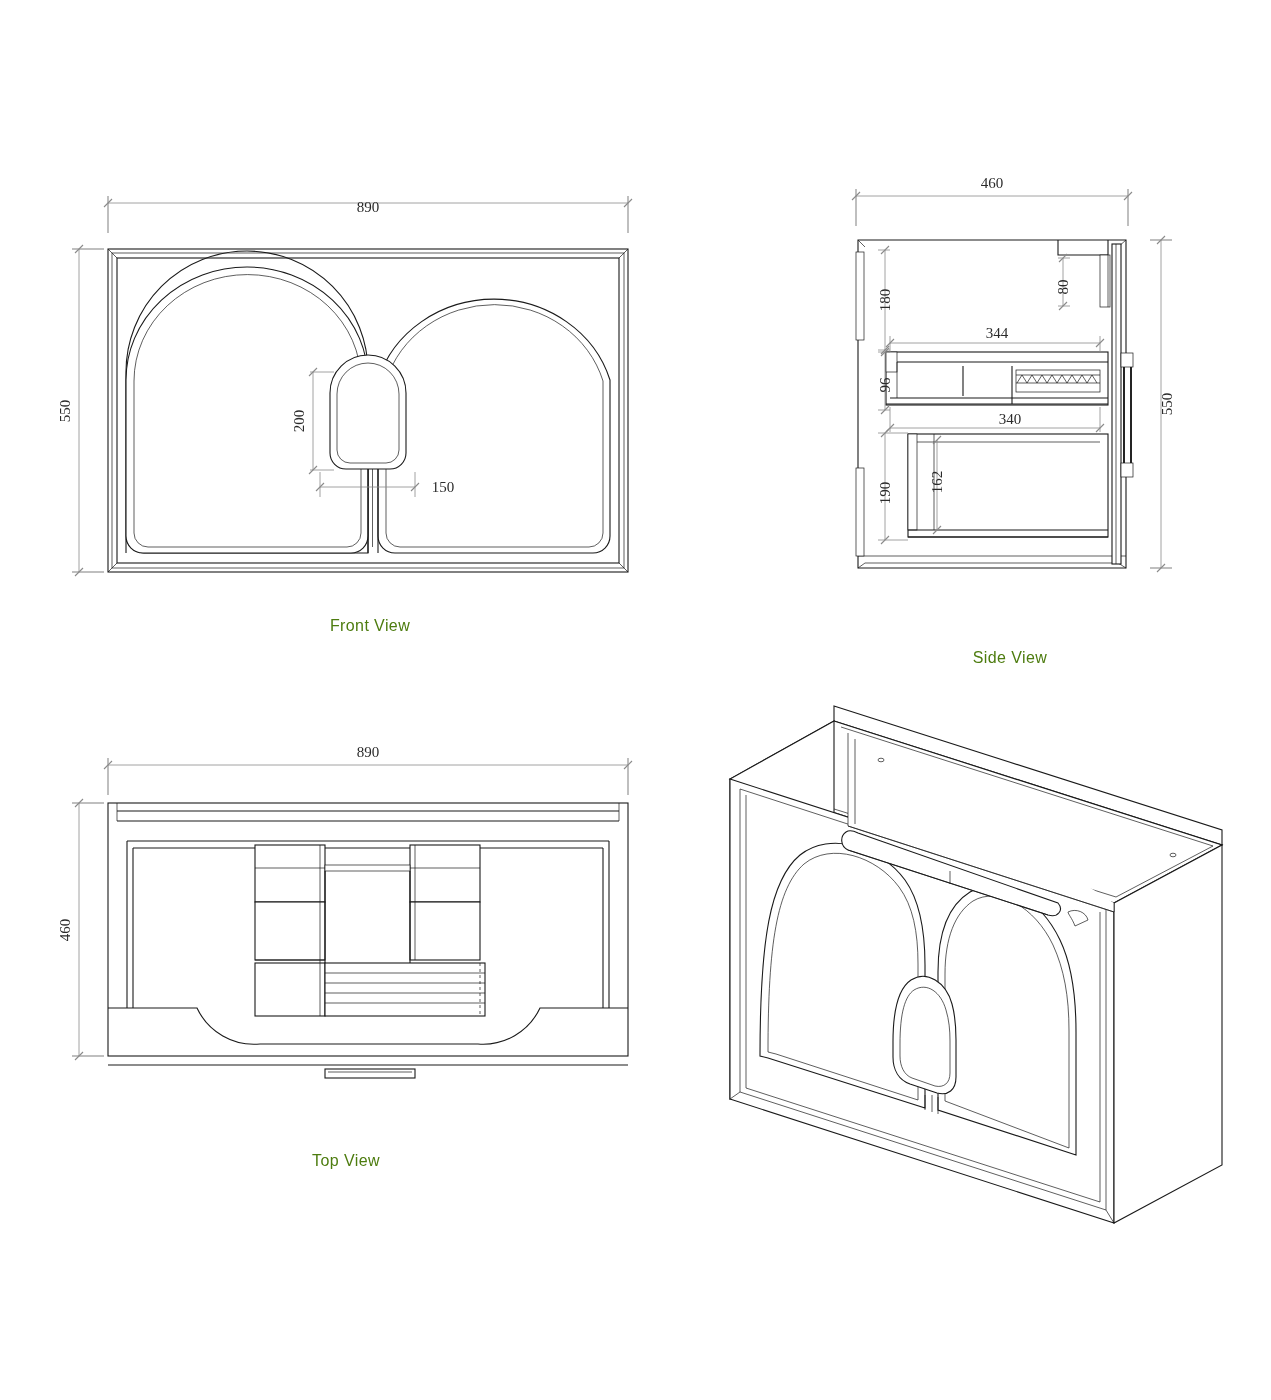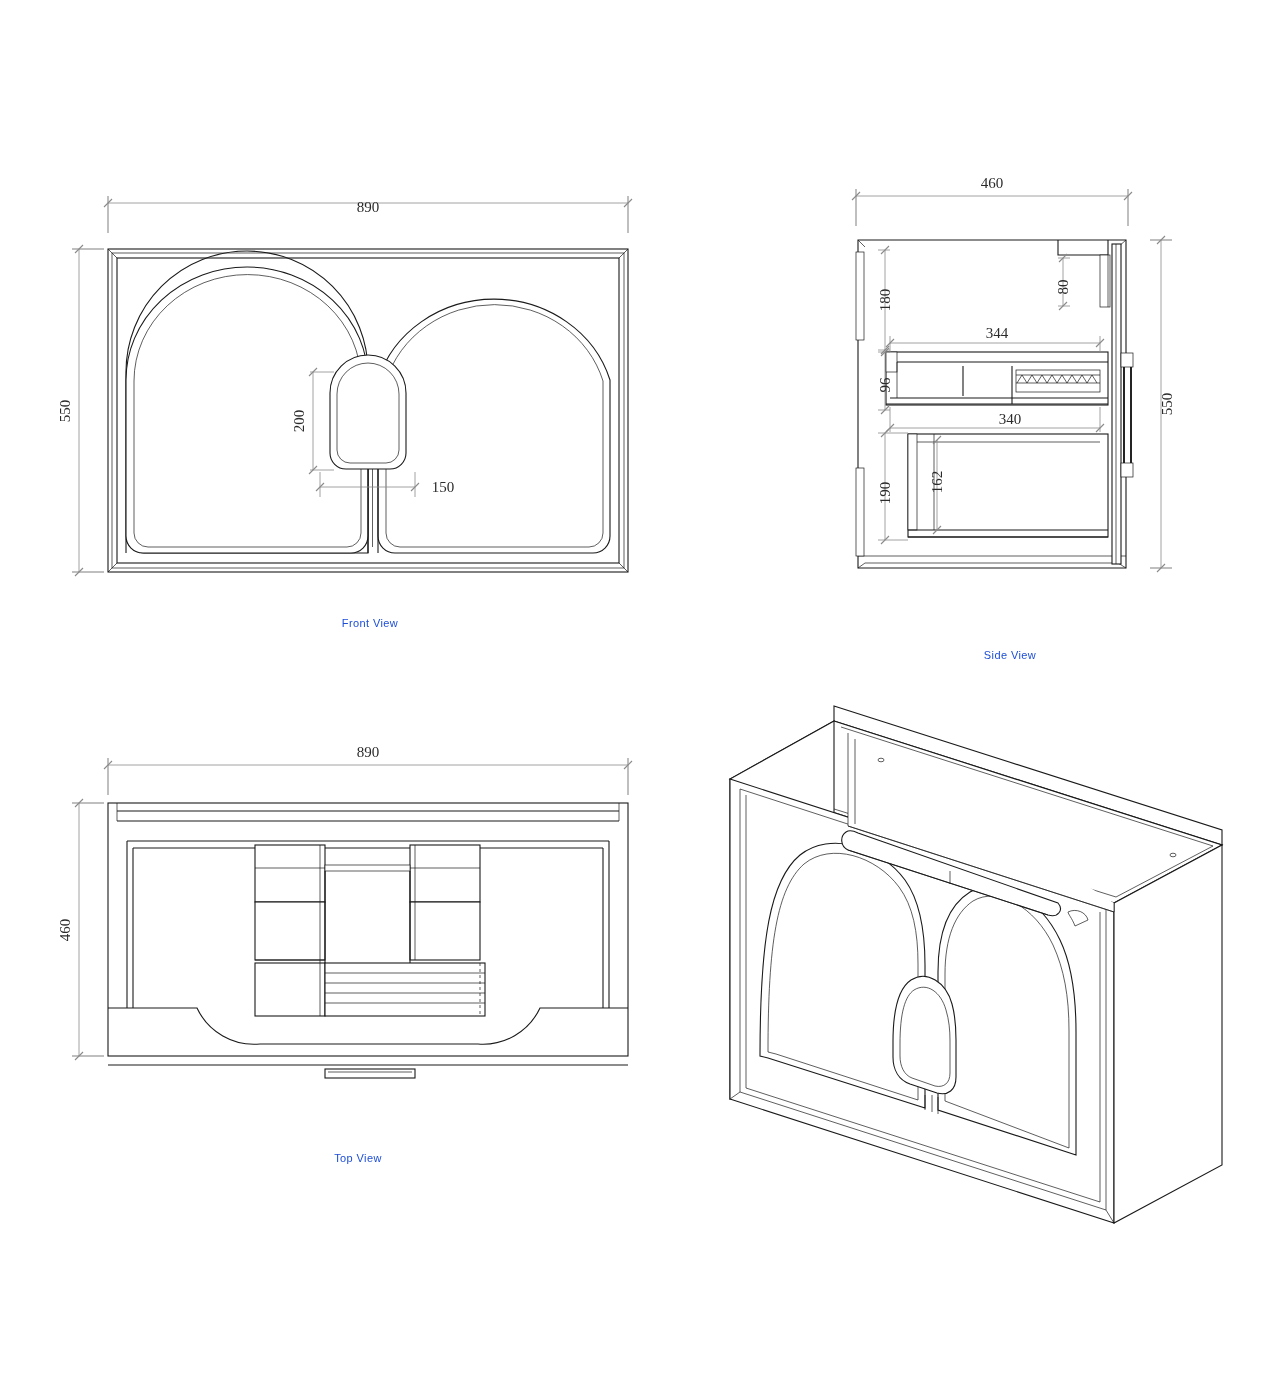--- a/index.html
+++ b/index.html
@@ -17,22 +17,22 @@
   }
   #sheet {
     position: absolute;
     left: 0; top: 0;
     width: 1271px;
     height: 1400px;
   }
   .view-label {
     position: absolute;
     font-family: "Liberation Sans", sans-serif;
-    font-size: 11px;
-    color: #1d4ed8;
+    font-size: 16px;
+    color: #4d7c0f;
     letter-spacing: 0.4px;
     white-space: nowrap;
     text-align: center;
   }
   svg { display: block; }
   svg text {
     font-family: "Liberation Serif", serif;
     fill: #2b2b2b;
   }
 </style>
@@ -440,15 +440,15 @@
     <path class="ln-t" d="M 1068 912 C 1076 908 1086 912 1088 920 L 1075 926 C 1072 918 1068 914 1068 912 Z"></path>
 
     <ellipse class="ln-t" cx="881" cy="760" rx="3" ry="1.8"></ellipse>
     <ellipse class="ln-t" cx="1173" cy="855" rx="3" ry="1.8"></ellipse>
   </g>
 
 </svg>
 
 <div class="view-label" style="left:310px; top:617px; width:120px;">Front View</div>
 <div class="view-label" style="left:950px; top:621px; width:120px;margin-top:28px;">Side View</div>
-<div class="view-label" style="left:298px; top:1152px; width:120px;">Top View</div>
+<div class="view-label" style="left:286px; top:1152px; width:120px;">Top View</div>
 
 </div>
 
 </body></html>

